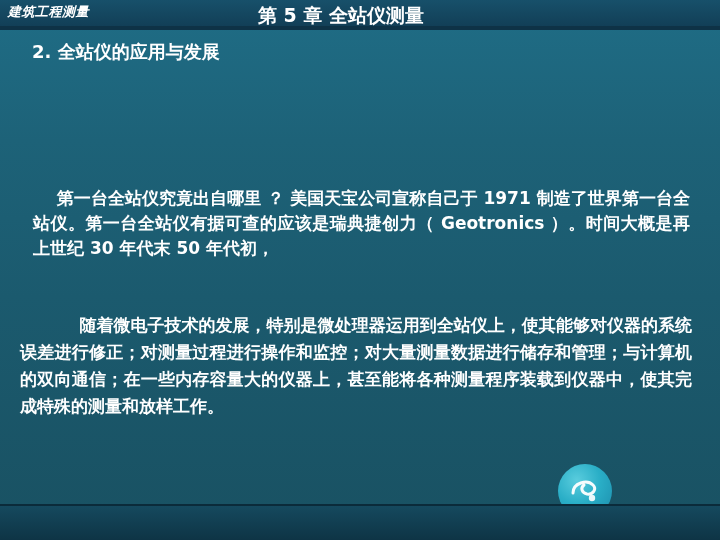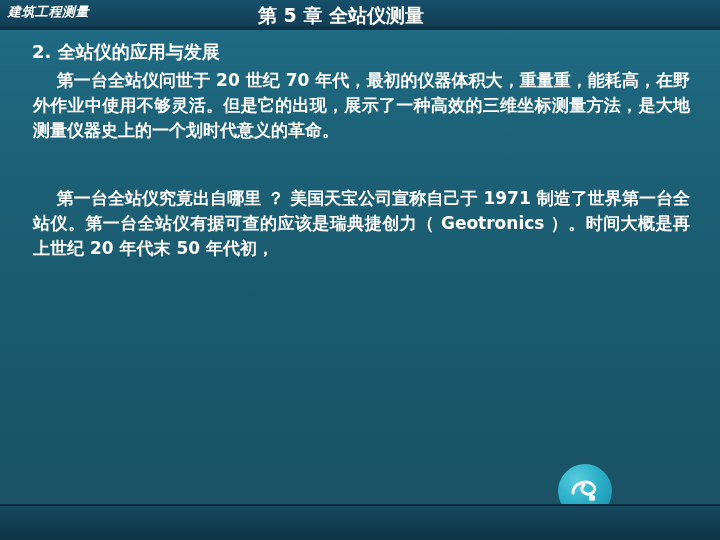--- a/index.html
+++ b/index.html
@@ -153,22 +153,22 @@
 <div class="slide">
 
   <div class="topbar">
     <div class="topbar-left">建筑工程测量</div>
     <div class="topbar-center">第 5 章   全站仪测量</div>
   </div>
   <div class="topbar-rule"></div>
 
   <div class="content">
     <div class="heading">2. 全站仪的应用与发展</div>
-    <div class="para p1">    第一台全站仪问世于 20 世纪 70 年代，最初的仪器体积大，重量重，能耗高，在野外作业中使用不够灵活。但是它的出现，展示了一种高效的三维坐标测量方法，是大地测量仪器史上的一个划时代意义的革命。</div>
-    <div class="para p2">    第一台全站仪究竟出自哪里 ？ 美国天宝公司宣称自己于 1971 制造了世界第一台全站仪。第一台全站仪有据可查的应该是瑞典捷创力（ Geotronics ）。时间大概是再上世纪 20 年代末 50 年代初，</div>
+    <div class="para p2">    第一台全站仪究竟出自哪里 ？ 美国天宝公司宣称自己于 1971 制造了世界第一台全站仪。第一台全站仪有据可查的应该是瑞典捷创力（ Geotronics ）。时间大概是再上世纪 30 年代末 50 年代初，</div>
+    <div class="para p3">          随着微电子技术的发展，特别是微处理器运用到全站仪上，使其能够对仪器的系统误差进行修正；对测量过程进行操作和监控；对大量测量数据进行储存和管理；与计算机的双向通信；在一些内存容量大的仪器上，甚至能将各种测量程序装载到仪器中，使其完成特殊的测量和放样工作。</div>
   </div>
 
   <div class="logo">
     <div class="logo-circle"></div>
     <svg class="logo-swirl" viewBox="0 0 36 36">
       <path d="M6 20 C6 10, 20 6, 26 12 C30 16, 26 22, 20 21 C15 20, 13 15, 17 12" fill="none" stroke="#ffffff" stroke-width="3" stroke-linecap="round" opacity="0.95"></path>
       <circle cx="25" cy="25" r="3.2" fill="#ffffff" opacity="0.9"></circle>
     </svg>
     <div class="logo-sub">xingshuiyun.com</div>
   </div>

